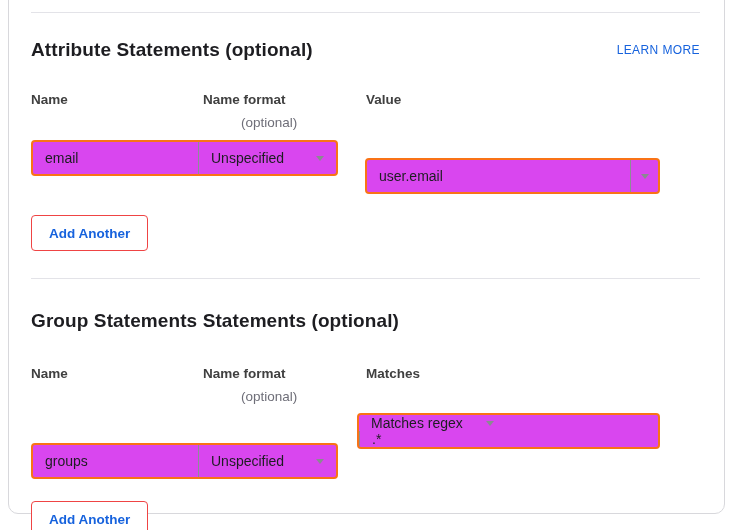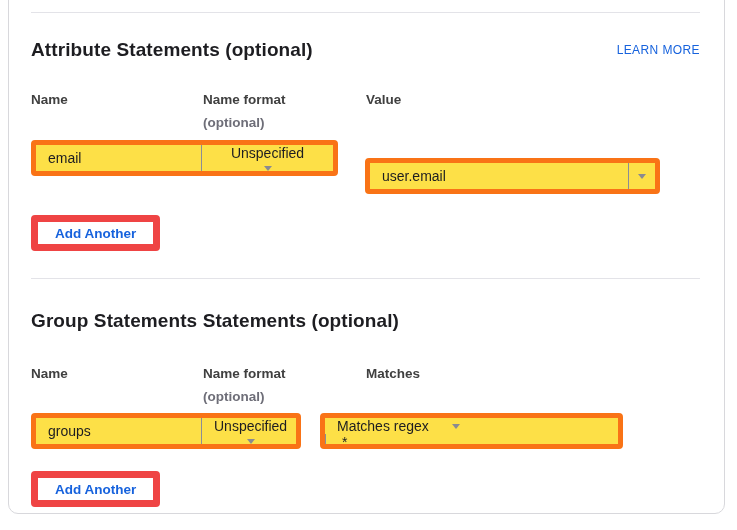--- a/index.html
+++ b/index.html
@@ -56,43 +56,44 @@
   }
   .col-labels.second { margin-top: 37px; }
   .col-label {
     font-size: 13.5px;
     font-weight: 700;
     line-height: 14px;
     color: #404040;
   }
   .col-sublabel {
     font-size: 13.5px;
-    font-weight: 700;
+    font-weight: 400;
     line-height: 14px;
     color: #6e6e78;
+    margin-left: 38px;
   }
 
   .controls-row {
     margin-top: 10px;
     display: flex;
     align-items: flex-start;
   }
   .controls-row.second { margin-top: 9px; }
 
   .control-group {
     display: flex;
     height: 36px;
-    border: 5px solid #f97316;
+    border: 2px solid #f97316;
     border-radius: 4px;
-    background: #fde047;
+    background: #d946ef;
     overflow: hidden;
   }
   .group-name { width: 307px; margin-right: 27px; }
   .group-value { width: 295px; margin-top: 18px; }
-  .group-name-2 { width: 270px; margin-right: 19px; }
+  .group-name-2 { width: 307px; margin-right: 19px; margin-top: 30px; }
   .group-filter { width: 303px; flex-direction: column; }
 
   .text-input {
     border: none;
     outline: none;
     background: transparent;
     font-family: inherit;
     font-size: 14px;
     color: #1d1d21;
     padding: 0 12px;
@@ -105,21 +106,21 @@
   .select {
     display: flex;
     align-items: center;
     justify-content: space-between;
     padding: 0 12px;
     font-size: 14px;
     color: #1d1d21;
     cursor: pointer;
     height: 100%;
   }
-  .select-format { width: 139px; border-left: 1px solid #8c8c96; flex-direction: column; }
+  .select-format { width: 139px; border-left: 1px solid #8c8c96; }
   .select-filter { width: 147px; }
 
   .caret {
     width: 0; height: 0;
     border-left: 4px solid transparent;
     border-right: 4px solid transparent;
     border-top: 5px solid #8a8a91;
     display: inline-block;
   }
 
@@ -134,21 +135,21 @@
     cursor: pointer;
     height: 100%;
   }
 
   .add-btn {
     display: block;
     margin-top: 21px;
     height: 36px;
     padding: 0 17px;
     background: #fff;
-    border: 7px solid #ef4444;
+    border: 1px solid #ef4444;
     border-radius: 4px;
     color: #1662dd;
     font-family: inherit;
     font-size: 13.5px;
     font-weight: 700;
     cursor: pointer;
   }
   .add-btn.second { margin-top: 22px; }
 </style>
 </head>

